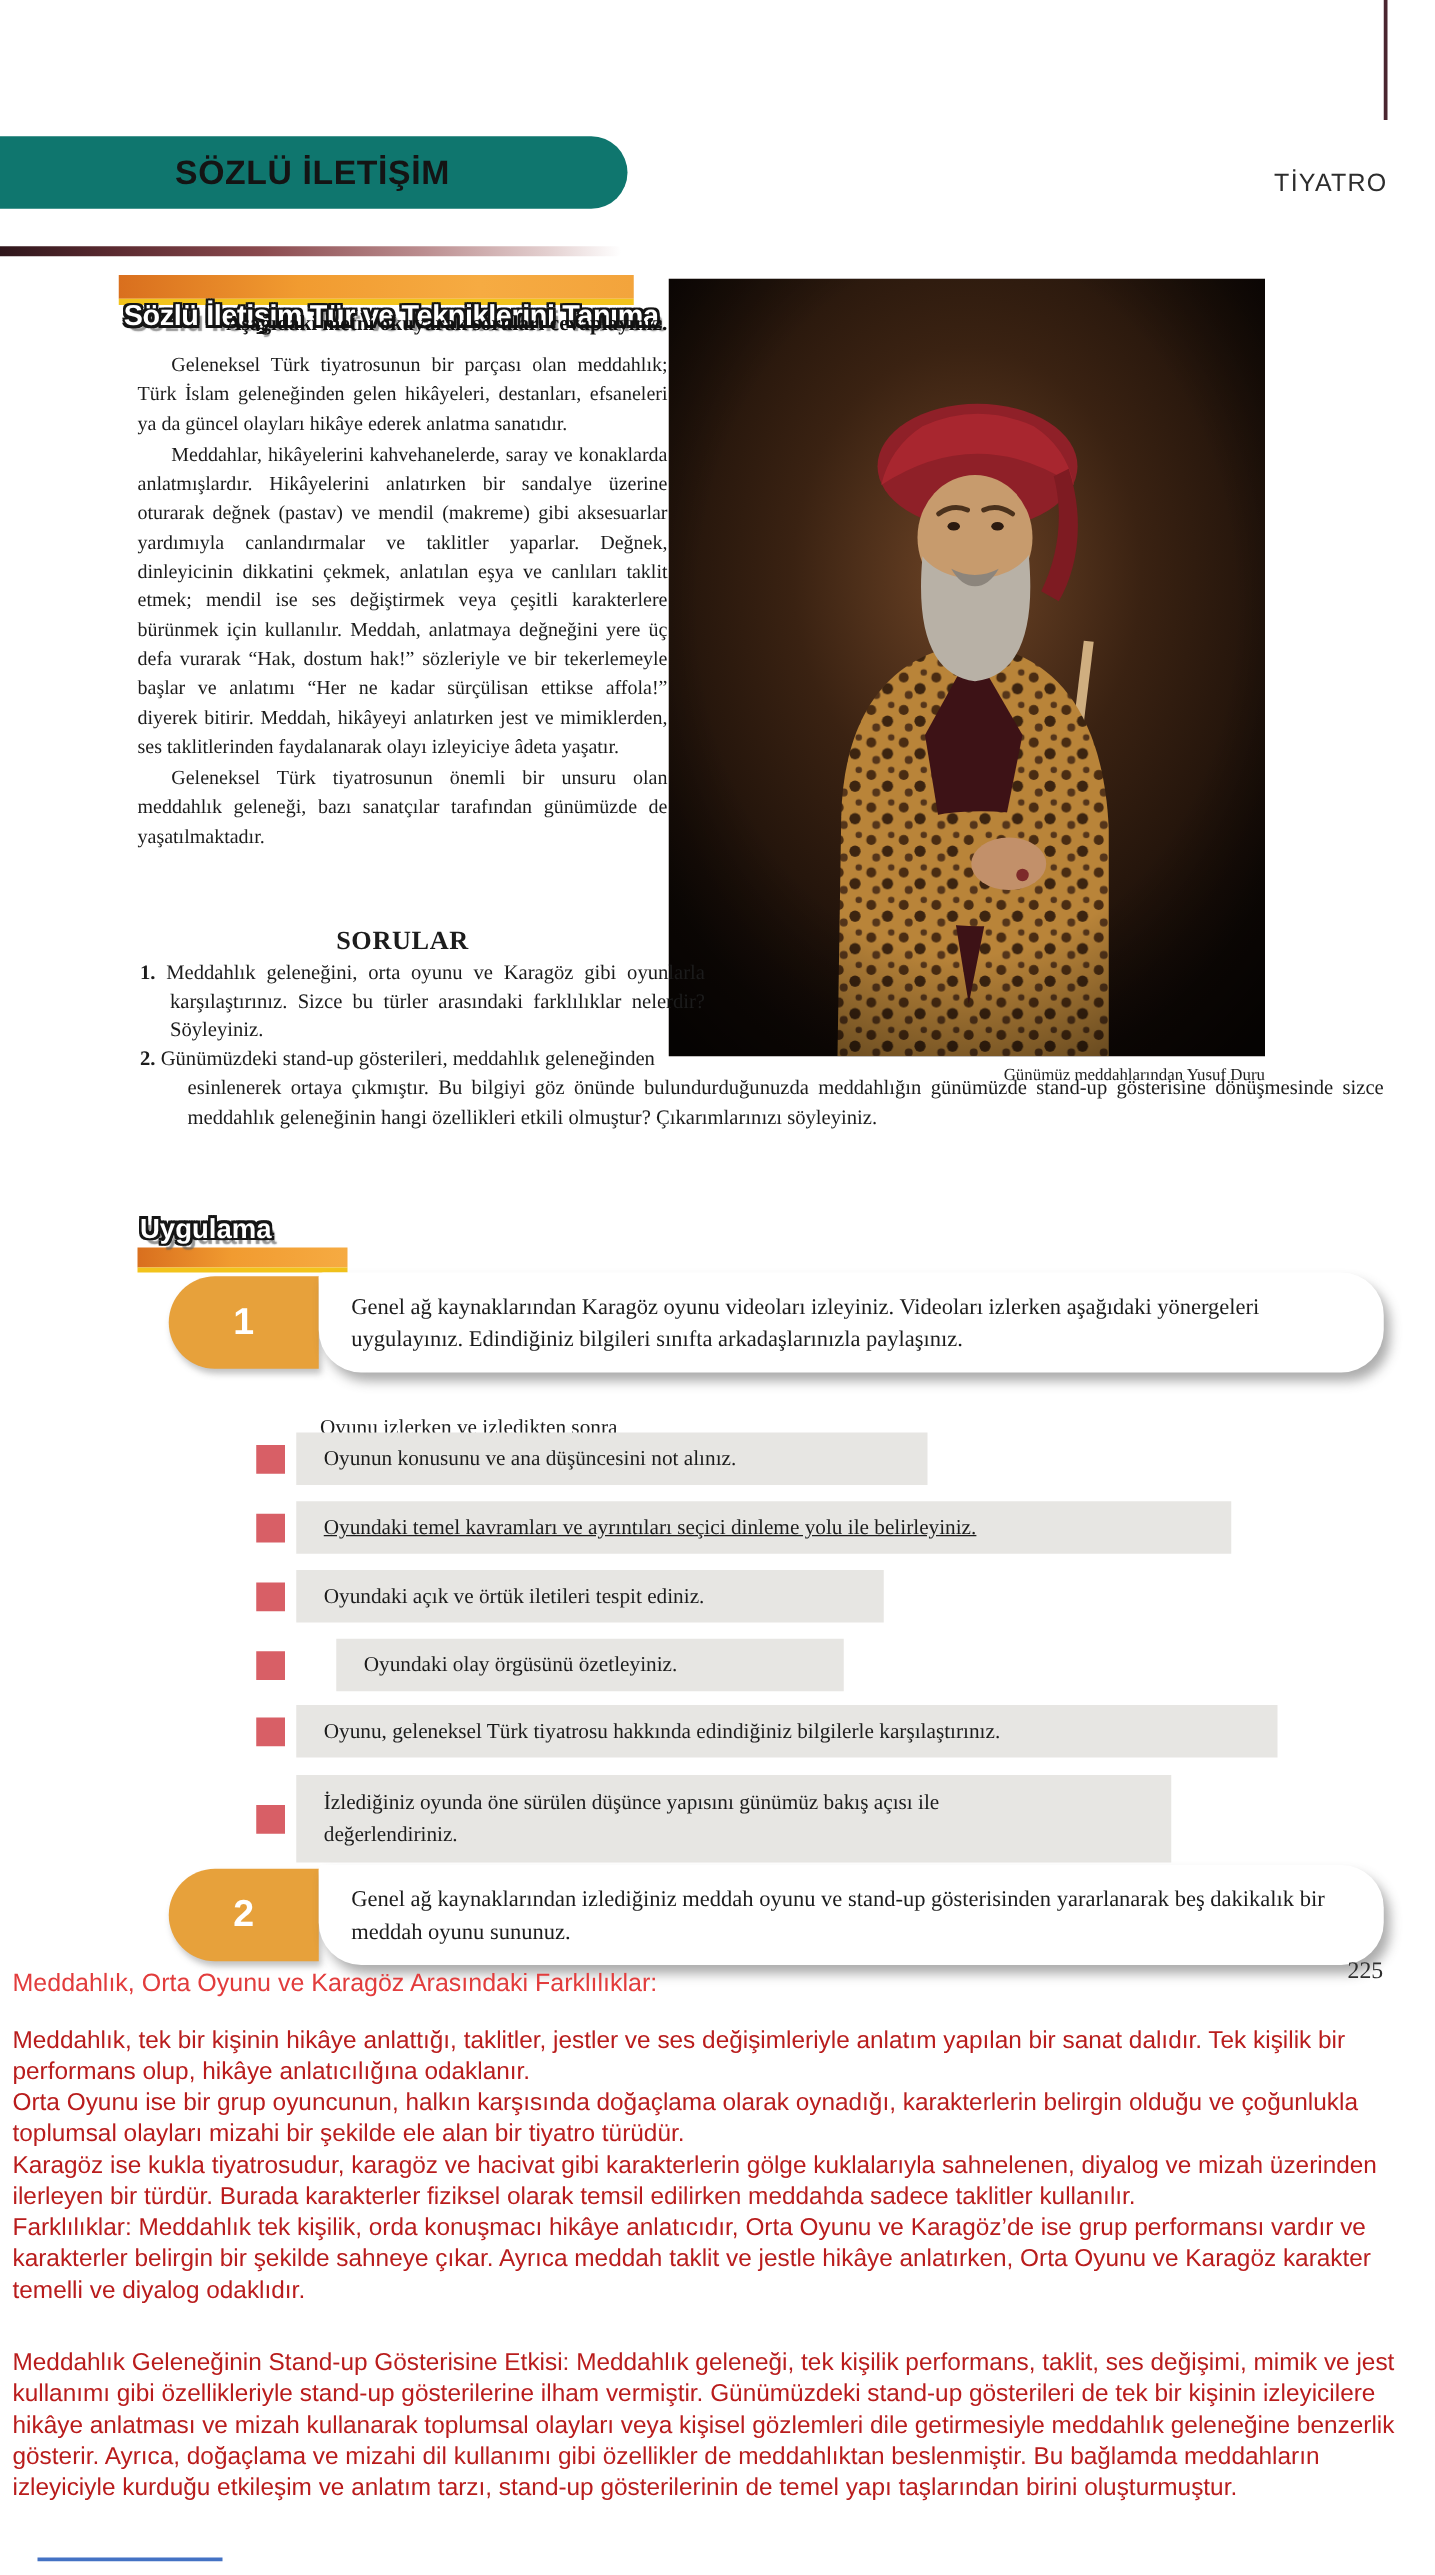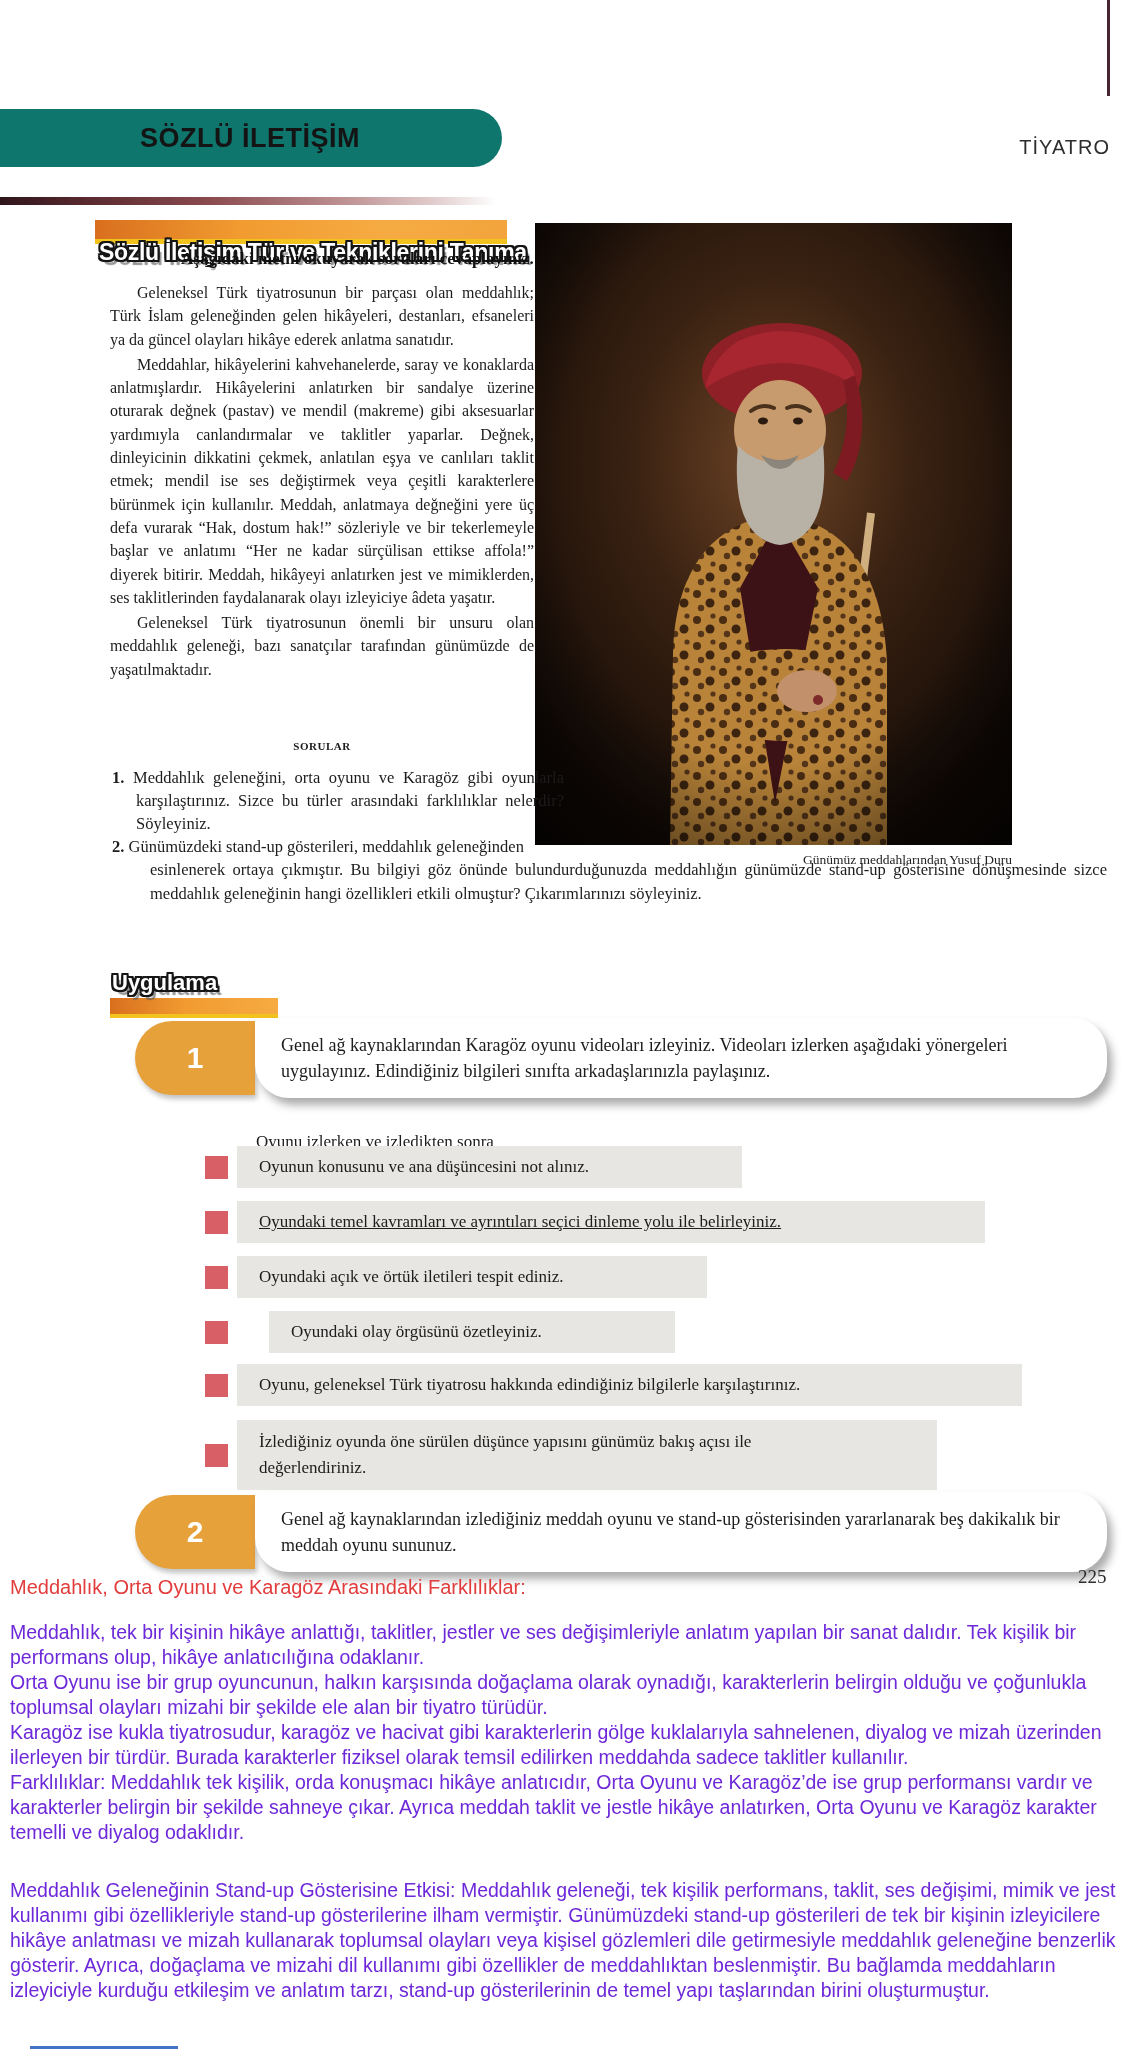--- a/index.html
+++ b/index.html
@@ -38,21 +38,21 @@
              text-align:justify;}
   .body-text p{margin:0 0 2px 0;text-indent:27px;}
 
   
   .photo{position:absolute;left:535px;top:223px;width:477px;height:622px;overflow:hidden;background:#140b06;}
   .photo svg{display:block;}
   .photo-caption{position:absolute;left:535px;top:852px;width:477px;text-align:right;
                  font-size:13.5px;color:#222;}
 
   .questions-heading{position:absolute;top:740px;left:110px;width:424px;text-align:center;
-                 font-weight:bold;font-size:11px;letter-spacing:.5px;}
+                 font-weight:bold;font-size:21px;letter-spacing:.5px;}
   .question{position:absolute;font-size:16.5px;line-height:23px;text-align:justify;}
   .q1{top:766px;left:112px;width:428px;padding-left:24px;text-indent:-24px;}
   .q2-first{top:835px;left:112px;width:440px;padding-left:24px;text-indent:-24px;white-space:nowrap;text-align:left;}
   .q2-rest{top:858px;left:150px;width:957px;line-height:23.5px;}
   .q-num{font-weight:bold;}
 
   
   .uygulama{position:absolute;top:972px;left:108px;width:175px;height:48px;}
   .uygulama .bar{position:absolute;left:2px;top:26px;width:168px;height:16px;
                  background:linear-gradient(90deg,#d96f1e,#f19b30 45%,#f6ab42);}
@@ -83,21 +83,21 @@
   .ci4{top:1311px;gap:32px;} .ci4 .check-bar{width:406px;}
   .ci5{top:1364px;} .ci5 .check-bar{width:785px;}
   .ci6{top:1420px;} .ci6 .check-bar{width:700px;min-height:70px;line-height:1.55;}
   .ci6 .check-bar span{display:block;width:600px;}
 
   
   .answers-heading{position:absolute;top:1576px;left:10px;
                    font-family:"Liberation Sans",sans-serif;font-size:20px;color:#e23c3c;}
   .page-number{position:absolute;top:1566px;left:1078px;font-size:19px;color:#2e2e2e;}
   .answers-block{position:absolute;left:10px;width:1128px;
-                 font-family:"Liberation Sans",sans-serif;font-size:19.5px;line-height:25px;color:#6d28d9;}
+                 font-family:"Liberation Sans",sans-serif;font-size:19.5px;line-height:25px;color:#b91c1c;}
   .answers-block div{margin:0;}
   .ab1{top:1620px;}
   .ab2{top:1878px;}
   .cursor-line{position:absolute;top:2046px;left:30px;width:148px;height:3px;background:#4472c4;}
 </style>
 </head>
 <body>
 
 <div class="page">
 

